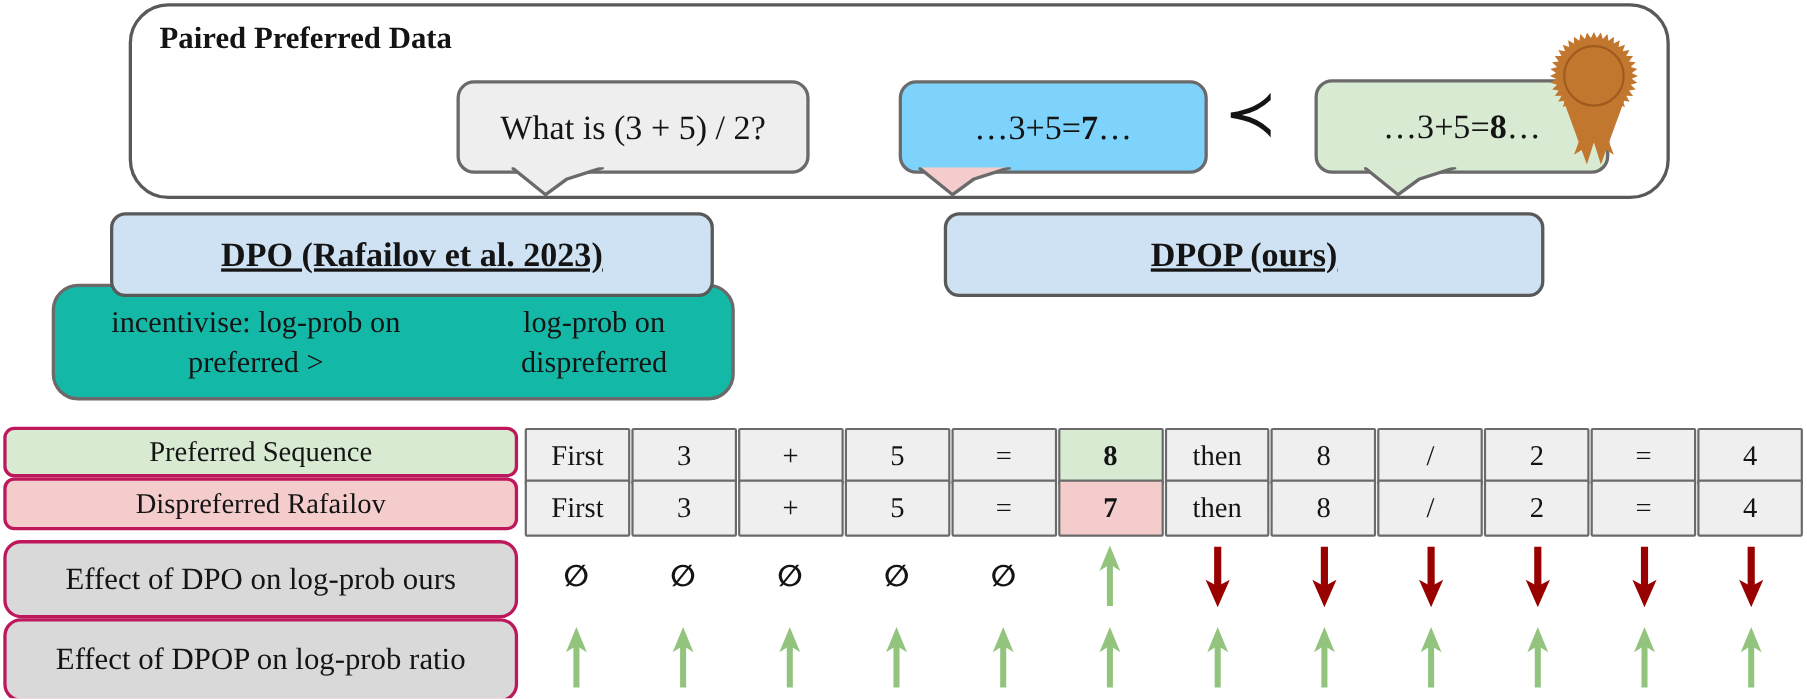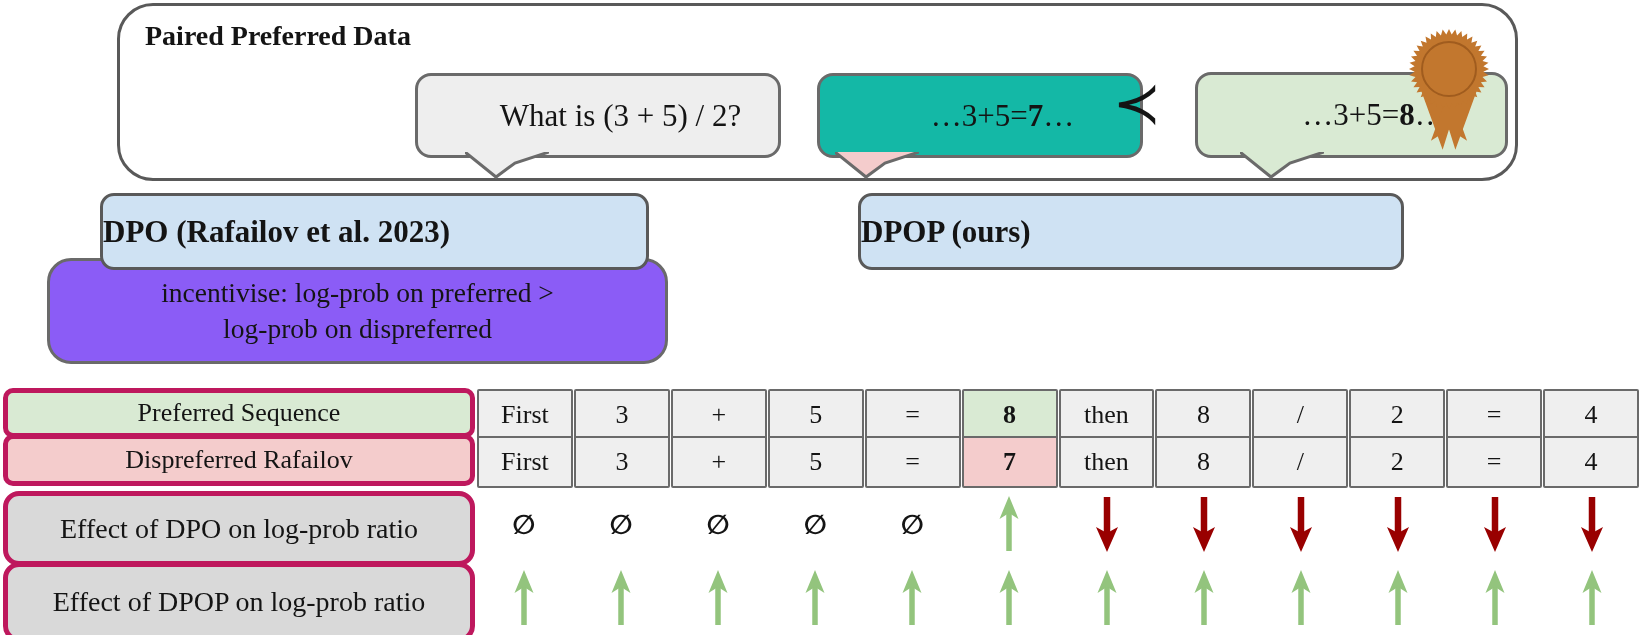--- a/index.html
+++ b/index.html
@@ -6,44 +6,44 @@
   .canvas{position:relative;width:1643px;height:635px;background:#fff;overflow:hidden;
           font-family:"Liberation Serif","DejaVu Serif",serif;color:#141414;}
 
   
   .top-box{position:absolute;left:117px;top:3px;width:1395px;height:172px;
            border:3px solid #595959;border-radius:36px;background:#fff;}
   .top-title{position:absolute;left:145px;top:20px;font-size:28px;font-weight:bold;}
 
   
   .bubble{position:absolute;border:3px solid #6a6a6a;border-radius:16px;
-          display:flex;align-items:center;justify-content:center;font-size:31px;z-index:3;padding-left:45px;}
+          display:flex;align-items:center;justify-content:center;font-size:31px;z-index:3;}
   .q-bubble{left:415px;top:73px;width:315px;height:79px;background:#eeeeee;}
-  .pink-bubble{left:817px;top:73px;width:275px;height:79px;background:#14b8a6;}
+  .pink-bubble{left:817px;top:73px;width:275px;height:79px;background:#7dd3fc;}
   .green-bubble{left:1195px;top:72px;width:262px;height:80px;background:#d9ead3;justify-content:center;}
   .tail{position:absolute;bottom:-23.5px;}
   .prec{position:absolute;left:1106px;top:72px;width:62px;text-align:center;
         font-size:58px;line-height:62px;font-family:"DejaVu Sans",sans-serif;z-index:3;}
 
   .medal{position:absolute;left:1398px;top:18px;z-index:5;}
 
   
   .blue-box{position:absolute;background:#cfe2f3;border:3px solid #595959;border-radius:14px;
-            display:flex;align-items:center;
-            font-weight:bold;font-size:31px;z-index:2;}
+            display:flex;align-items:center;justify-content:center;
+            font-weight:bold;font-size:31px;z-index:2;text-decoration:underline;}
   #dpo-title{left:100px;top:193px;width:543px;height:71px;}
   #dpop-title{left:858px;top:193px;width:540px;height:71px;}
-  .desc-box{position:absolute;background:#8b5cf6;border:3px solid #6a6a6a;border-radius:24px;
-            display:flex;flex-direction:column;align-items:center;justify-content:center;
+  .desc-box{position:absolute;background:#14b8a6;border:3px solid #6a6a6a;border-radius:24px;
+            display:flex;align-items:center;justify-content:center;
             font-size:27.5px;line-height:36px;text-align:center;z-index:1;}
   #dpo-desc{left:47px;top:258px;width:615px;height:100px;}
   #dpop-desc{left:672px;top:258px;width:965px;height:100px;}
 
   
-  .row-label{position:absolute;left:3px;width:462px;border:5px solid #be185d;border-radius:10px;
+  .row-label{position:absolute;left:3px;width:462px;border:3px solid #be185d;border-radius:10px;
              display:flex;align-items:center;justify-content:center;font-size:26px;}
   #lab-pref{top:388px;height:40px;background:#d9ead3;}
   #lab-dispref{top:434px;height:42px;background:#f4cccc;}
   #lab-dpo-effect{top:491px;height:65px;background:#d9d9d9;border-radius:16px;font-size:28px;}
   #lab-dpop-effect{top:562px;height:70px;background:#d9d9d9;border-radius:16px;font-size:28px;}
 
   
   .token-row{position:absolute;left:477px;width:1162px;height:52px;display:flex;gap:1px;}
   #row-preferred{top:389px;}
   #row-dispreferred{top:436px;}
@@ -141,21 +141,21 @@
       <div class="token-cell">=</div>
       <div class="token-cell hl-pink">7</div>
       <div class="token-cell">then</div>
       <div class="token-cell">8</div>
       <div class="token-cell">/</div>
       <div class="token-cell">2</div>
       <div class="token-cell">=</div>
       <div class="token-cell">4</div>
     </div>
 
-  <div class="row-label" id="lab-dpo-effect">Effect of DPO on log-prob ratio</div>
+  <div class="row-label" id="lab-dpo-effect">Effect of DPO on log-prob ours</div>
   <div class="symbol-row" id="sym-dpo">
       <div class="symbol-cell">
         <span class="nosym">∅</span>
       </div>
       <div class="symbol-cell">
         <span class="nosym">∅</span>
       </div>
       <div class="symbol-cell">
         <span class="nosym">∅</span>
       </div>

